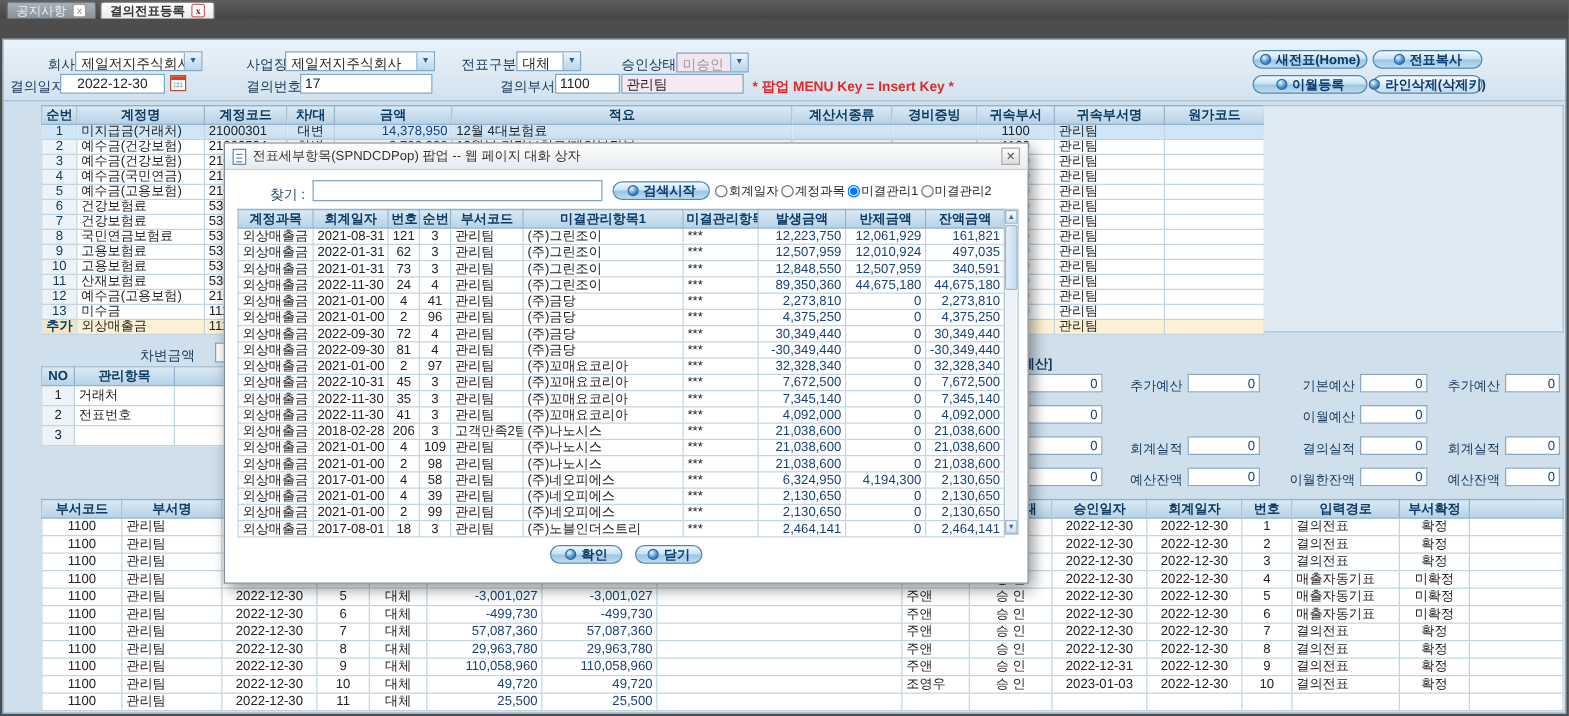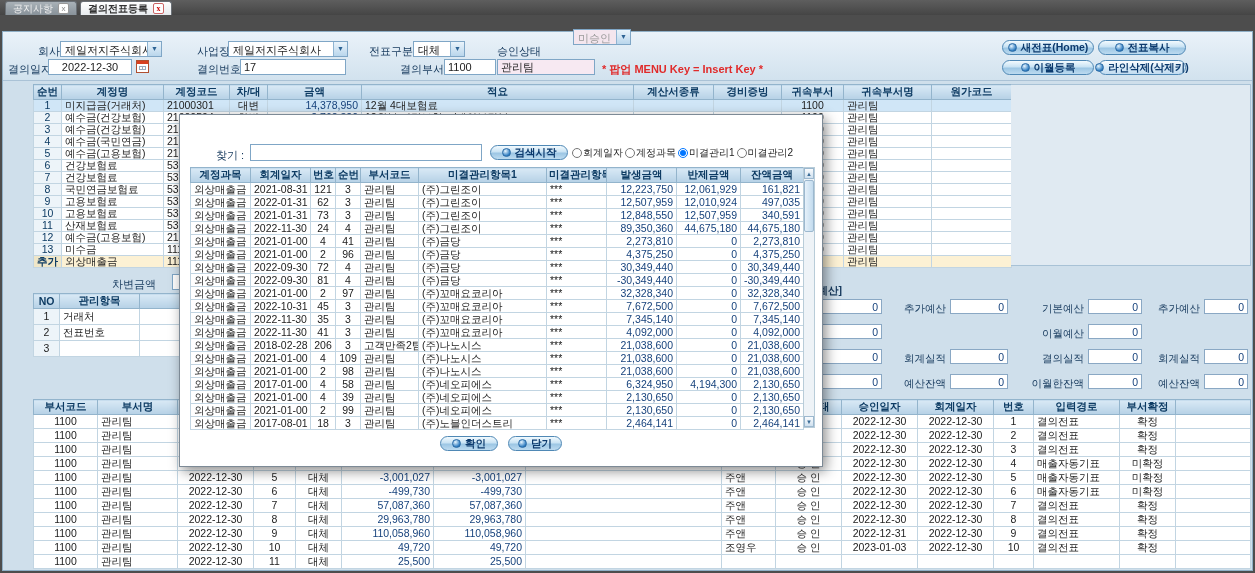--- a/index.html
+++ b/index.html
@@ -114,21 +114,21 @@
   <div class="selbox" style="left:228px;top:41px;width:120px;">
     <span>제일저지주식회사</span>
     <span class="arr">▼</span>
   </div>
   <span class="lbl" style="left:369px;top:44px;">전표구분</span>
   <div class="selbox" style="left:413px;top:41px;width:52px;">
     <span>대체</span>
     <span class="arr">▼</span>
   </div>
   <span class="lbl" style="left:497px;top:44px;">승인상태</span>
-  <div class="selbox muted" style="left:541px;top:29px;width:58px;margin-left:32px;">
+  <div class="selbox muted" style="left:541px;top:42px;width:58px;">
     <span>미승인</span>
     <span class="arr">▼</span>
   </div>
 
   <span class="lbl" style="left:8px;top:62px;">결의일자</span>
   <input class="tin center" style="left: 48px; top: 59px; width: 84px;" value="2022-12-30">
   <span class="cal" style="left:136px;top:60px;"></span>
   <span class="lbl" style="left:197px;top:62px;">결의번호</span>
   <input class="tin" style="left: 240px; top: 59px; width: 106px;" value="17">
   <span class="lbl" style="left:400px;top:62px;">결의부서</span>
@@ -676,20 +676,25 @@
             <td></td>
             <td></td>
             <td></td>
             <td></td>
           </tr>
         </tbody>
     </table>
   </div>
 
   <div class="popup">
+    <div class="popup-title">
+      <span class="doc-icon"></span>
+      <span>전표세부항목(SPNDCDPop) 팝업 -- 웹 페이지 대화 상자</span>
+      <span class="popup-close">✕</span>
+    </div>
     <span class="lbl" style="left:36px;top:33px;">찾기 :</span>
     <input class="tin" style="left: 70px; top: 29px; width: 232px; height: 17px;" value="">
     <button class="pill" style="left:310px;top:30px;width:78px;">
         <i></i>
         <span>검색시작</span>
       </button>
     <div class="radios">
       <label class="radio">
           <input type="radio" name="pf" style="">
           <span>회계일자</span>

